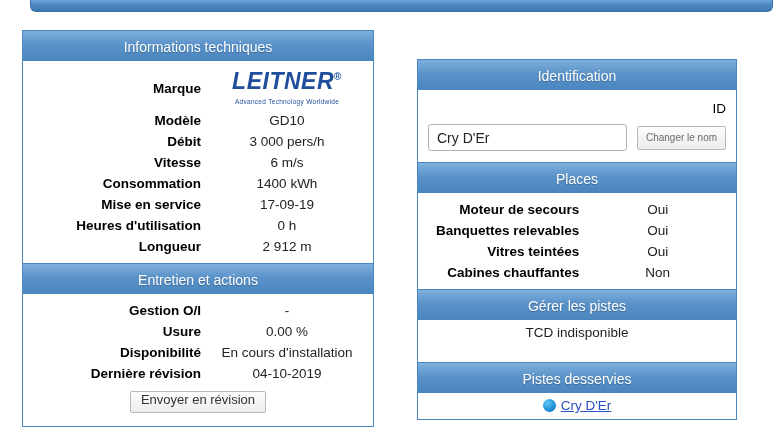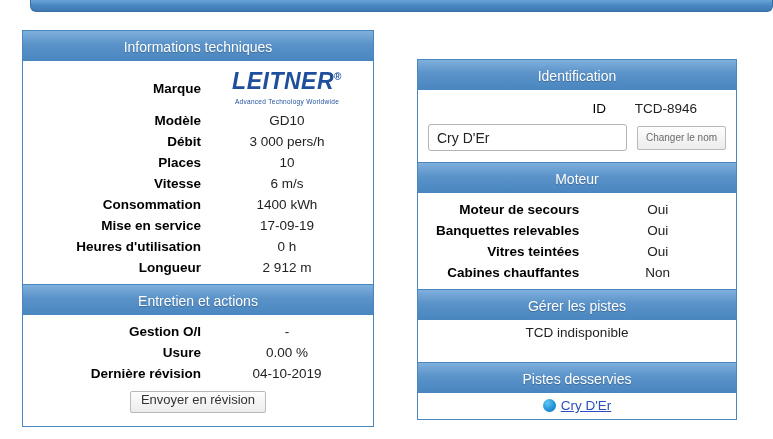--- a/index.html
+++ b/index.html
@@ -247,24 +247,20 @@
           </tr>
           <tr>
             <td class="k">Modèle</td>
             <td class="v center">GD10</td>
           </tr>
           <tr>
             <td class="k">Débit</td>
             <td class="v center">3 000 pers/h</td>
           </tr>
           <tr>
-            <td class="k">Places</td>
-            <td class="v center">10</td>
-          </tr>
-          <tr>
             <td class="k">Vitesse</td>
             <td class="v center">6 m/s</td>
           </tr>
           <tr>
             <td class="k">Consommation</td>
             <td class="v center">1400 kWh</td>
           </tr>
           <tr>
             <td class="k">Mise en service</td>
             <td class="v center">17-09-19</td>
@@ -289,51 +285,54 @@
           <tbody>
               <tr>
             <td class="k">Gestion O/I</td>
             <td class="v center">-</td>
           </tr>
           <tr>
             <td class="k">Usure</td>
             <td class="v center">0.00 %</td>
           </tr>
           <tr>
+            <td class="k">Disponibilité</td>
+            <td class="v center">En cours d'installation</td>
+          </tr>
+          <tr>
             <td class="k">Dernière révision</td>
             <td class="v center">04-10-2019</td>
           </tr>
         </tbody>
           </table>
         <div class="btn-row">
           <div class="btn">Envoyer en révision</div>
         </div>
       </div>
     </div>
 
   </div>
 
   <div class="col-right">
 
     <div class="panel">
       <div class="panel-header">Identification</div>
       <div class="panel-body" style="padding-bottom:2px;">
         <div class="id-row">
           <div class="lbl">ID</div>
-          <div class="val">TCD-8946</div>
         </div>
         <div class="name-row">
           <input class="text-input" type="text" value="Cry D'Er" style="">
           <div class="btn btn-rename">Changer le nom</div>
         </div>
       </div>
     </div>
 
     <div class="panel" style="border-top:none;">
-      <div class="panel-header">Moteur</div>
+      <div class="panel-header">Places</div>
       <div class="panel-body">
         <table class="kv">
           <tbody>
               <tr>
             <td class="k">Moteur de secours</td>
             <td class="v center opt-yes">Oui</td>
           </tr>
           <tr>
             <td class="k">Banquettes relevables</td>
             <td class="v center opt-yes">Oui</td>

